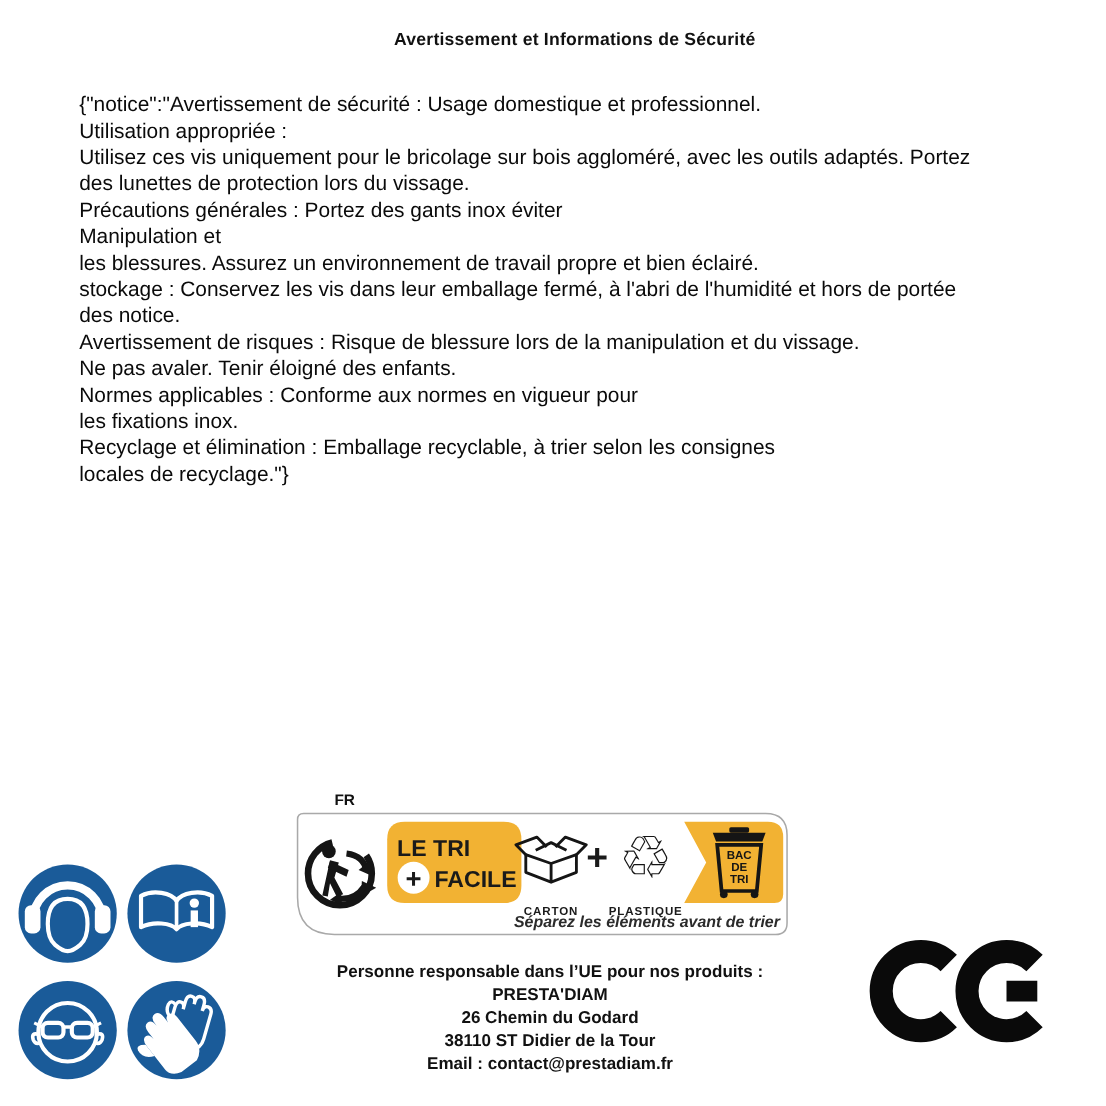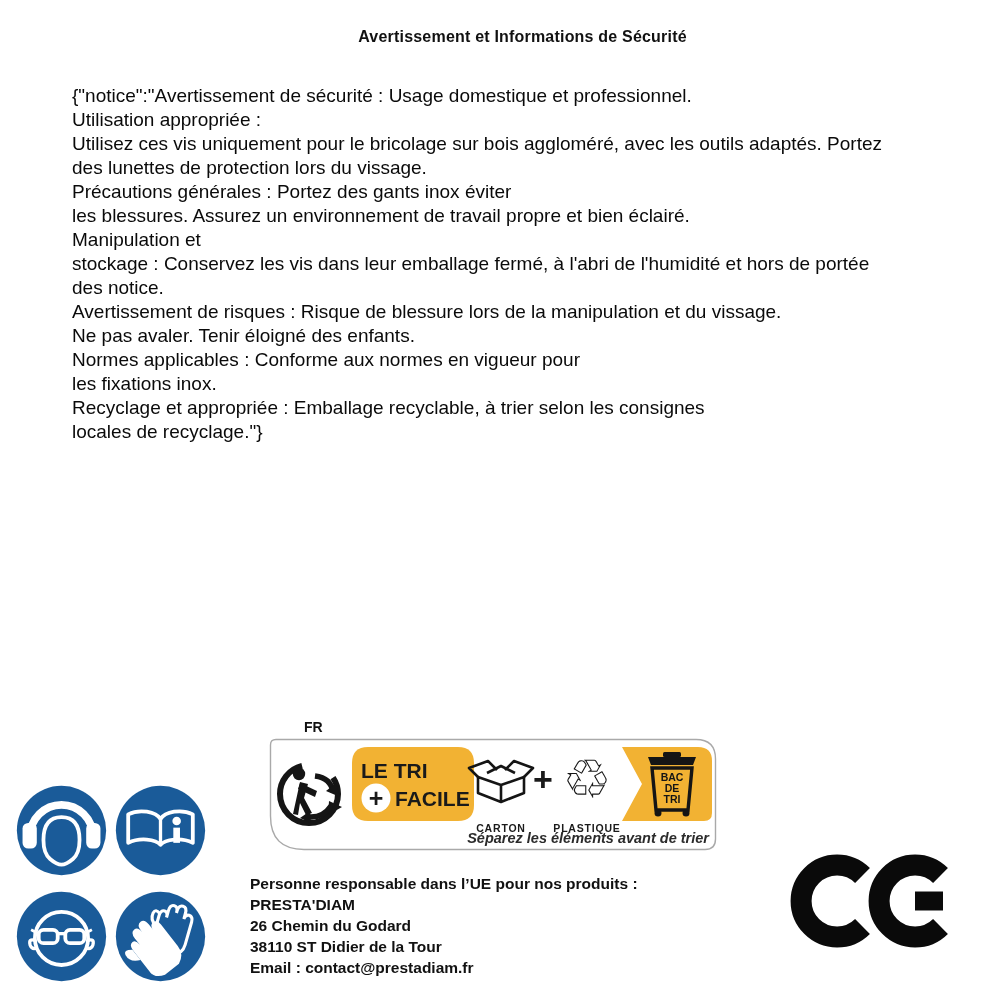--- a/index.html
+++ b/index.html
@@ -14,47 +14,47 @@
 
   .pictogram-grid{position:absolute;left:14px;top:783px;display:grid;
                   grid-template-columns:95px 95px;grid-auto-rows:95px;
                   column-gap:4px;row-gap:11px;}
   .pictogram-grid svg{display:block;}
 
   .fr-label{position:absolute;left:269px;top:719px;font-size:14px;font-weight:bold;margin-left:35px;}
 
   .banner-wrap{position:absolute;left:268px;top:737px;width:450px;height:116px;}
 
-  .address-block{position:absolute;left:250px;top:873px;width:500px;}
+  .address-block{position:absolute;left:250px;top:873px;width:500px;text-align:center;}
   .address-line{font-size:15.5px;line-height:21px;font-weight:bold;white-space:pre;}
 
   .ce-wrap{position:absolute;left:790px;top:848px;width:165px;height:106px;}
 
   svg text{font-family:"Liberation Sans", sans-serif;}
 </style>
 </head>
 <body>
 
 <div class="page-title">Avertissement et Informations de Sécurité</div>
 
 <div class="notice-block">
   <div class="notice-line">{"notice":"Avertissement de sécurité : Usage domestique et professionnel.</div>
   <div class="notice-line">Utilisation appropriée :</div>
   <div class="notice-line">Utilisez ces vis uniquement pour le bricolage sur bois aggloméré, avec les outils adaptés. Portez</div>
   <div class="notice-line">des lunettes de protection lors du vissage.</div>
   <div class="notice-line">Précautions générales : Portez des gants inox éviter</div>
+  <div class="notice-line">Manipulation et</div>
   <div class="notice-line">les blessures. Assurez un environnement de travail propre et bien éclairé.</div>
-  <div class="notice-line">Manipulation et</div>
   <div class="notice-line">stockage : Conservez les vis dans leur emballage fermé, à l'abri de l'humidité et hors de portée</div>
   <div class="notice-line">des notice.</div>
   <div class="notice-line">Avertissement de risques : Risque de blessure lors de la manipulation et du vissage.</div>
   <div class="notice-line">Ne pas avaler. Tenir éloigné des enfants.</div>
   <div class="notice-line">Normes applicables : Conforme aux normes en vigueur pour</div>
   <div class="notice-line">les fixations inox.</div>
-  <div class="notice-line">Recyclage et appropriée : Emballage recyclable, à trier selon les consignes</div>
+  <div class="notice-line">Recyclage et élimination : Emballage recyclable, à trier selon les consignes</div>
   <div class="notice-line">locales de recyclage."}</div>
 </div>
 
 <div class="pictogram-grid">
 
   <svg width="95" height="95" viewBox="-50 -50 100 100">
     <circle r="47" fill="#1a5b99"></circle>
     <path d="M-33,6 A33,33 0 0 1 33,6" fill="none" stroke="#fff" stroke-width="8"></path>
     <rect x="-41" y="-8" width="15" height="27" rx="6" fill="#fff"></rect>
     <rect x="26" y="-8" width="15" height="27" rx="6" fill="#fff"></rect>

